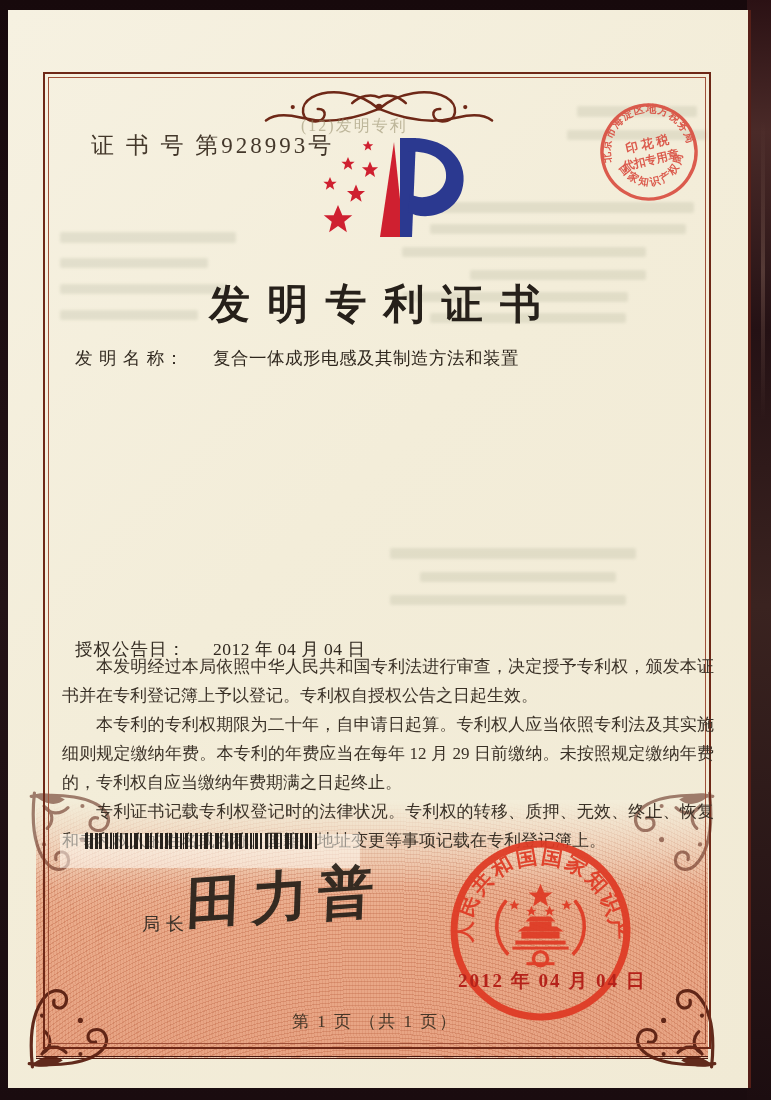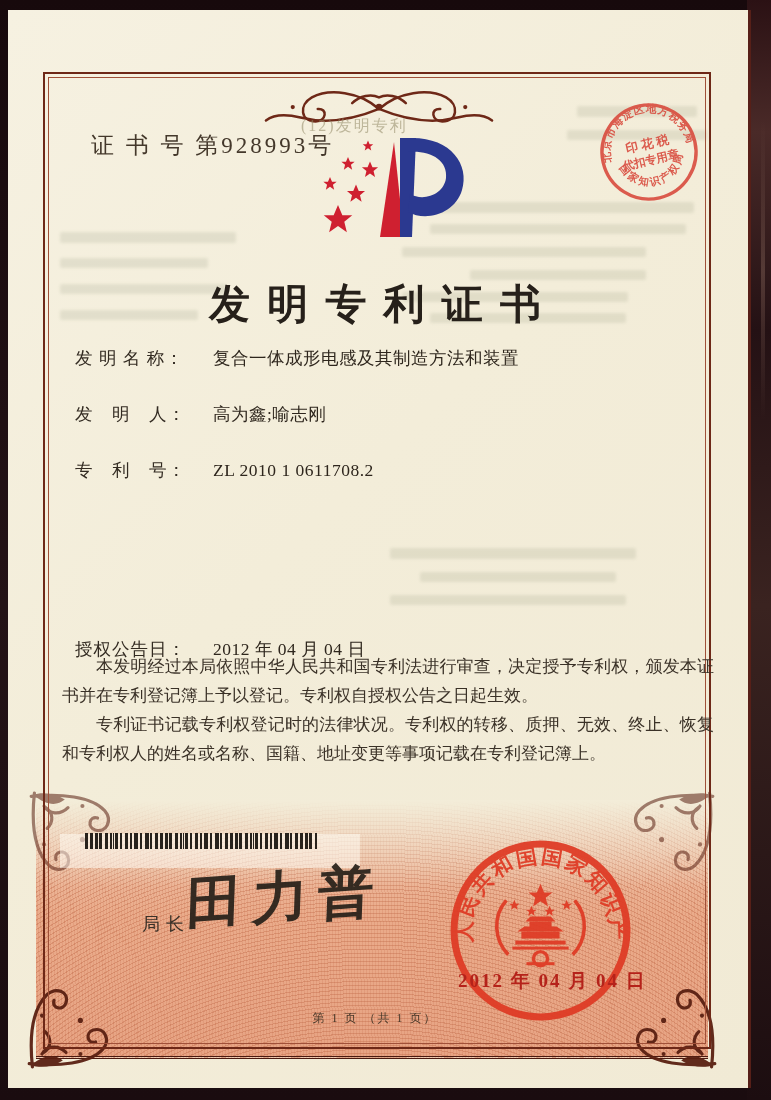--- a/index.html
+++ b/index.html
@@ -61,21 +61,21 @@
   .bureau-chief{position:absolute;left:134px;top:902px;font-size:18px;letter-spacing:6px;color:#3a3128;}
   .signature{position:absolute;left:178px;top:850px;font-size:56px;font-weight:bold;
     color:#262019;transform:rotate(-4deg) skewX(-6deg);letter-spacing:10px;opacity:.92;}
   
   .seal{position:absolute;left:440px;top:828px;width:185px;height:185px;opacity:.93;}
   .seal-date{position:absolute;left:450px;top:958px;font-size:19px;font-weight:bold;
     color:#b5221a;letter-spacing:2px;}
   .tax-stamp{position:absolute;left:585px;top:86px;width:112px;height:112px;
     transform:rotate(-13deg);opacity:.88;}
   .footer{position:absolute;left:35px;top:1000px;width:664px;text-align:center;
-    font-size:12px;color:#453627;letter-spacing:2px;}
+    font-size:17px;color:#453627;letter-spacing:2px;}
 </style>
 </head>
 <body>
 
 <div class="stage">
 
   <div class="spine-right">
     <div class="spine-glint"></div>
   </div>
 
@@ -187,32 +187,27 @@
         <use href="#st" transform="translate(62,38) scale(0.85)"></use>
         <use href="#st" transform="translate(60,14) scale(0.55)"></use>
       </g>
     </svg>
 
     <div class="title">发明专利证书</div>
 
     <div class="field" style="top:336px;">
       <span class="lab">发 明 名 称：</span><span class="val">复合一体成形电感及其制造方法和装置</span>
     </div>
-    <div class="field" style="top:392px;">
-      <span class="lab">发　明　人：</span><span class="val">高为鑫;喻志刚</span>
-    </div>
-    <div class="field" style="top:448px;">
-      <span class="lab">专　利　号：</span><span class="val">ZL 2010 1 0611708.2</span>
-    </div>
     <div class="field" style="top:615px;margin-top:12px;">
       <span class="lab">授权公告日：</span><span class="val">2012 年 04 月 04 日</span>
     </div>
 
     <div class="body-text">
       <p>本发明经过本局依照中华人民共和国专利法进行审查，决定授予专利权，颁发本证书并在专利登记簿上予以登记。专利权自授权公告之日起生效。</p>
+      <p>本专利的专利权期限为二十年，自申请日起算。专利权人应当依照专利法及其实施细则规定缴纳年费。本专利的年费应当在每年 12 月 29 日前缴纳。未按照规定缴纳年费的，专利权自应当缴纳年费期满之日起终止。</p>
       <p>专利证书记载专利权登记时的法律状况。专利权的转移、质押、无效、终止、恢复和专利权人的姓名或名称、国籍、地址变更等事项记载在专利登记簿上。</p>
     </div>
 
     <div class="barcode-back"></div>
     <div class="barcode"></div>
 
     <div class="bureau-chief">局长</div>
     <div class="signature">田力普</div>
 
     <svg class="seal" viewBox="-92 -92 184 184">

